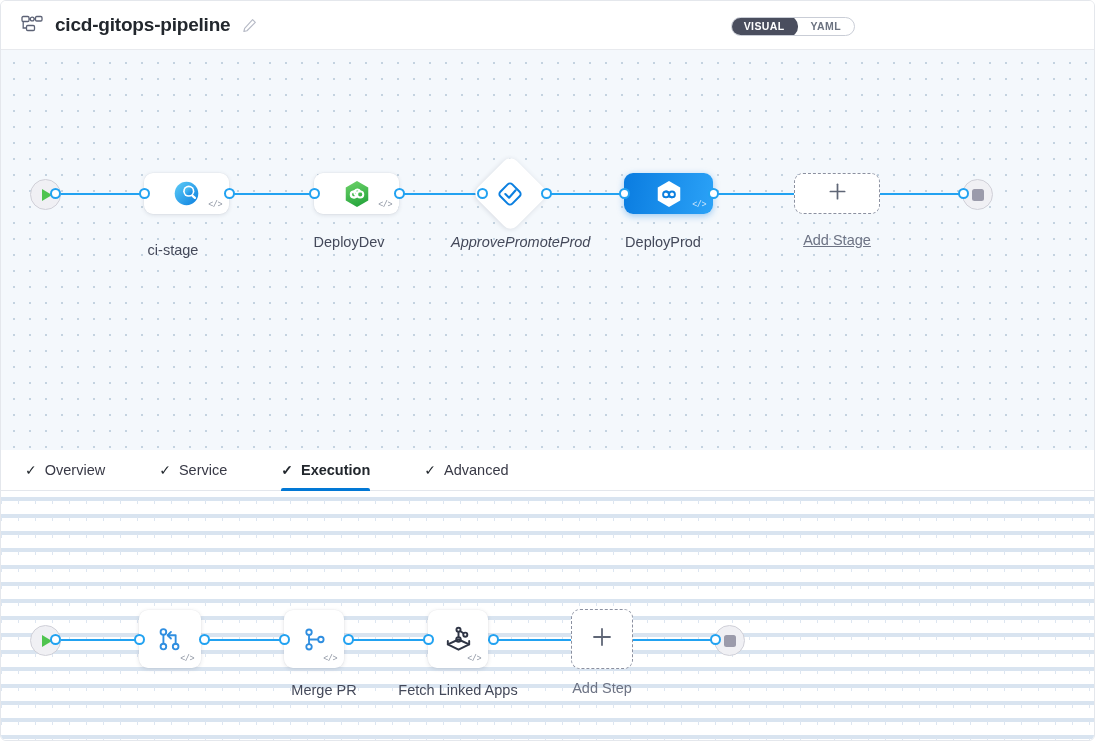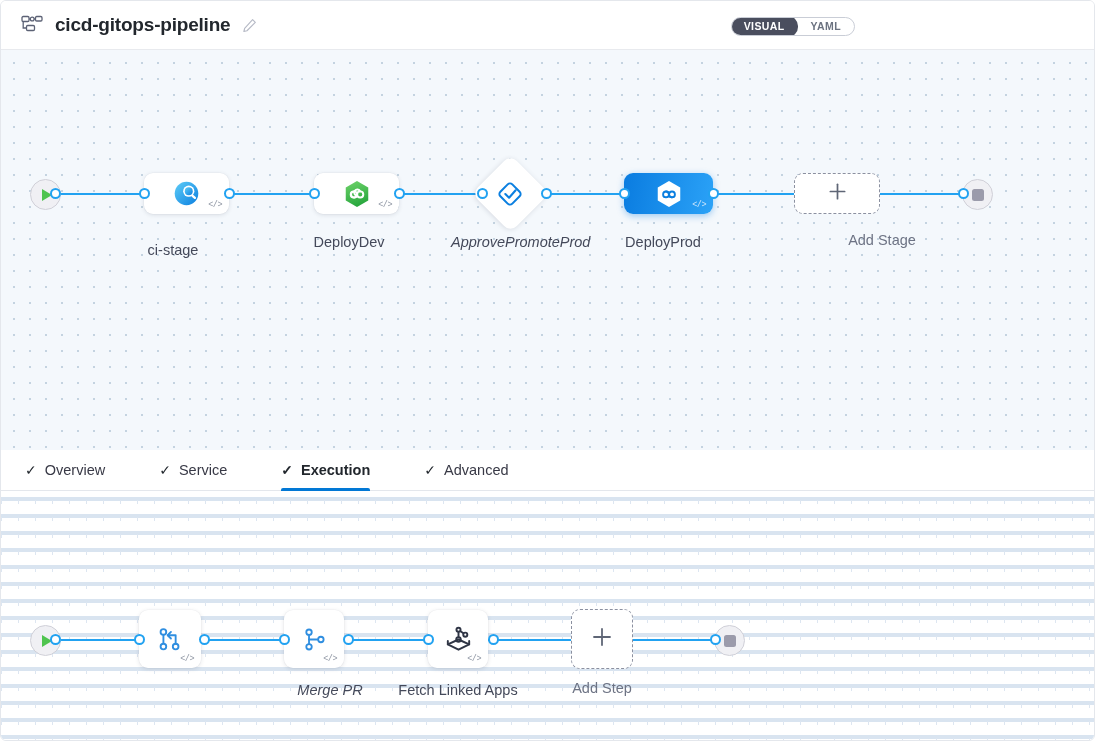--- a/index.html
+++ b/index.html
@@ -290,21 +290,21 @@
       <div class="label" style="left:602px; top:182px; width:120px;">DeployProd</div>
 
       <div class="add-node" style="left:793px; top:123px; width:86px; height:41px;">
         <span>
           <svg width="21" height="21" viewBox="0 0 22 22">
             <line x1="11" y1="3.5" x2="11" y2="18.5" stroke="#5f6676" stroke-width="1.8" stroke-linecap="round"></line>
             <line x1="3.5" y1="11" x2="18.5" y2="11" stroke="#5f6676" stroke-width="1.8" stroke-linecap="round"></line>
           </svg>
         </span>
       </div>
-      <div class="label muted" style="left:821px; top:180px; width:120px;">Add Stage</div>
+      <div class="label muted" style="left:776px; top:180px; width:120px;text-decoration:underline;">Add Stage</div>
 
       <div class="terminal" style="left:961px; top:129px;">
         <div class="stop-sq"></div>
       </div>
       <div class="port" style="left:957px; top:138px;"></div>
 
     </div>
   </div>
 
   <div class="tabbar">
@@ -362,21 +362,21 @@
           <circle cx="11" cy="9" r="3" fill="none" stroke="#2f8ee0" stroke-width="2"></circle>
           <circle cx="11" cy="25" r="3" fill="none" stroke="#2f8ee0" stroke-width="2"></circle>
           <circle cx="24" cy="17" r="3" fill="none" stroke="#2f8ee0" stroke-width="2"></circle>
           <line x1="11" y1="12" x2="11" y2="22" stroke="#2f8ee0" stroke-width="2"></line>
           <path d="M11 17 Q17 17 21 17" fill="none" stroke="#2f8ee0" stroke-width="2" stroke-linecap="round"></path>
         </svg>
         <span class="code-badge">&lt;/&gt;</span>
       </div>
       <div class="port" style="left:278px; top:143px;"></div>
       <div class="port" style="left:342px; top:143px;"></div>
-      <div class="label" style="left:269px; top:189px; width:120px;font-style:italic;">Merge PR</div>
+      <div class="label" style="left:263px; top:189px; width:120px;">Merge PR</div>
 
       <div class="node" style="left:427px; top:119px; width:60px; height:58px;">
         <svg width="33" height="33" viewBox="0 0 34 34">
           <path d="M6 22 L17 17 L28 22 L17 27.5 Z" fill="none" stroke="#2f3545" stroke-width="2" stroke-linejoin="round"></path>
           <path d="M6 22 L6 18.5 M28 22 L28 18.5" stroke="#2f3545" stroke-width="2" stroke-linecap="round"></path>
           <circle cx="17" cy="17" r="2.3" fill="none" stroke="#2f3545" stroke-width="2"></circle>
           <circle cx="17" cy="7" r="2.1" fill="none" stroke="#2f3545" stroke-width="2"></circle>
           <circle cx="24" cy="12" r="2.1" fill="none" stroke="#2f3545" stroke-width="2"></circle>
           <line x1="17" y1="9.1" x2="17" y2="14.7" stroke="#2f3545" stroke-width="2"></line>
           <line x1="18.7" y1="8.2" x2="22.4" y2="10.8" stroke="#2f3545" stroke-width="2"></line>

